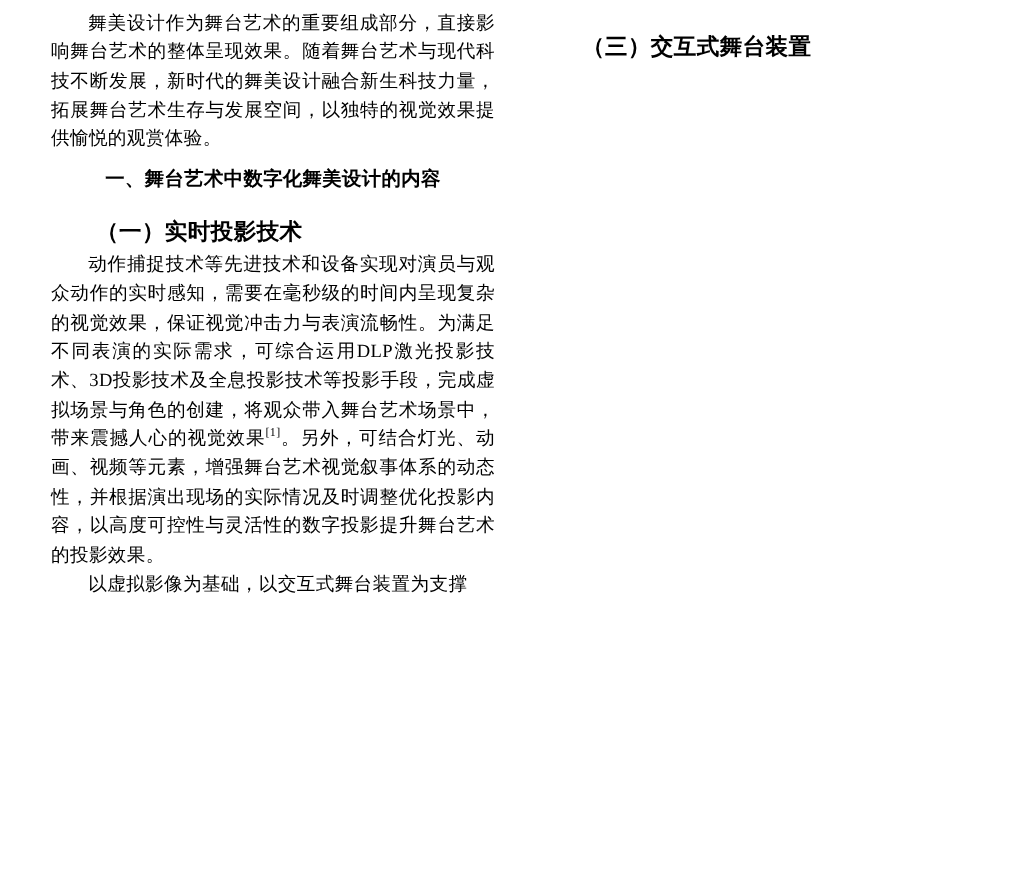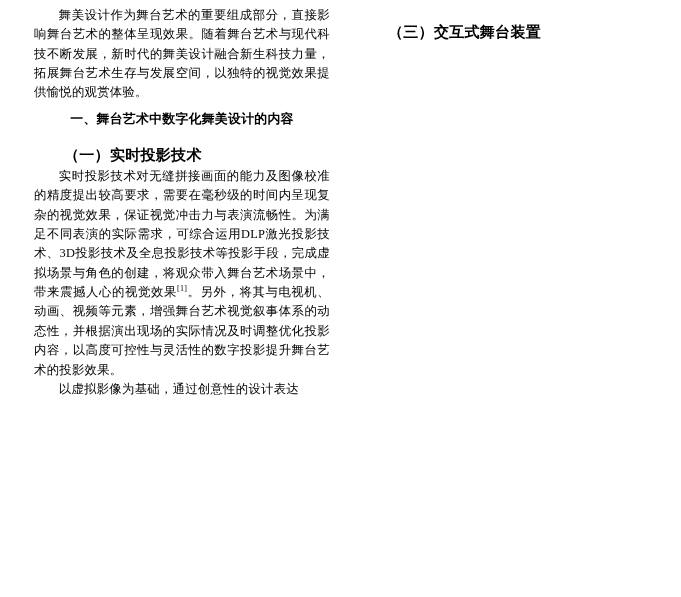--- a/index.html
+++ b/index.html
@@ -71,22 +71,22 @@
 </head>
 <body>
 
 <div class="page">
   <div class="columns">
 
     <div class="col">
       <p>舞美设计作为舞台艺术的重要组成部分，直接影响舞台艺术的整体呈现效果。随着舞台艺术与现代科技不断发展，新时代的舞美设计融合新生科技力量，拓展舞台艺术生存与发展空间，以独特的视觉效果提供愉悦的观赏体验。</p>
       <h2 class="section-head">一、舞台艺术中数字化舞美设计的内容</h2>
       <h3 class="sub-head">（一）实时投影技术</h3>
-      <p><span>实时投影技术对无缝拼接画面的能力及图像校准的精度提出较高要求，需要在毫秒级的时间内呈现复杂的视觉效果，保证视觉冲击力与表演流畅性。为满足不同表演的实际需求，可综合运用DLP激光投影技术、3D投影技术及全息投影技术等投影手段，完成虚拟场景与角色的创建，将观众带入舞台艺术场景中，带来震撼人心的视觉效果</span><sup>[1]</sup><span>。另外，将其与电视机、动画、视频等元素，增强舞台艺术视觉叙事体系的动态性，并根据演出现场的实际情况及时调整优化投影内容，以高度可控性与灵活性的数字投影提升舞台艺术的投影效果。</span></p>
-      <p>以虚拟影像为基础，通过创意性的设计表达</p>
+      <p><span>动作捕捉技术等先进技术和设备实现对演员与观众动作的实时感知，需要在毫秒级的时间内呈现复杂的视觉效果，保证视觉冲击力与表演流畅性。为满足不同表演的实际需求，可综合运用DLP激光投影技术、3D投影技术及全息投影技术等投影手段，完成虚拟场景与角色的创建，将观众带入舞台艺术场景中，带来震撼人心的视觉效果</span><sup>[1]</sup><span>。另外，可结合灯光、动画、视频等元素，增强舞台艺术视觉叙事体系的动态性，并根据演出现场的实际情况及时调整优化投影内容，以高度可控性与灵活性的数字投影提升舞台艺术的投影效果。</span></p>
+      <p>以虚拟影像为基础，以交互式舞台装置为支撑</p>
     </div>
 
     <div class="col">
       <h3 class="sub-head">（三）交互式舞台装置</h3>
     </div>
 
   </div>
 </div>
 
 </body></html>

